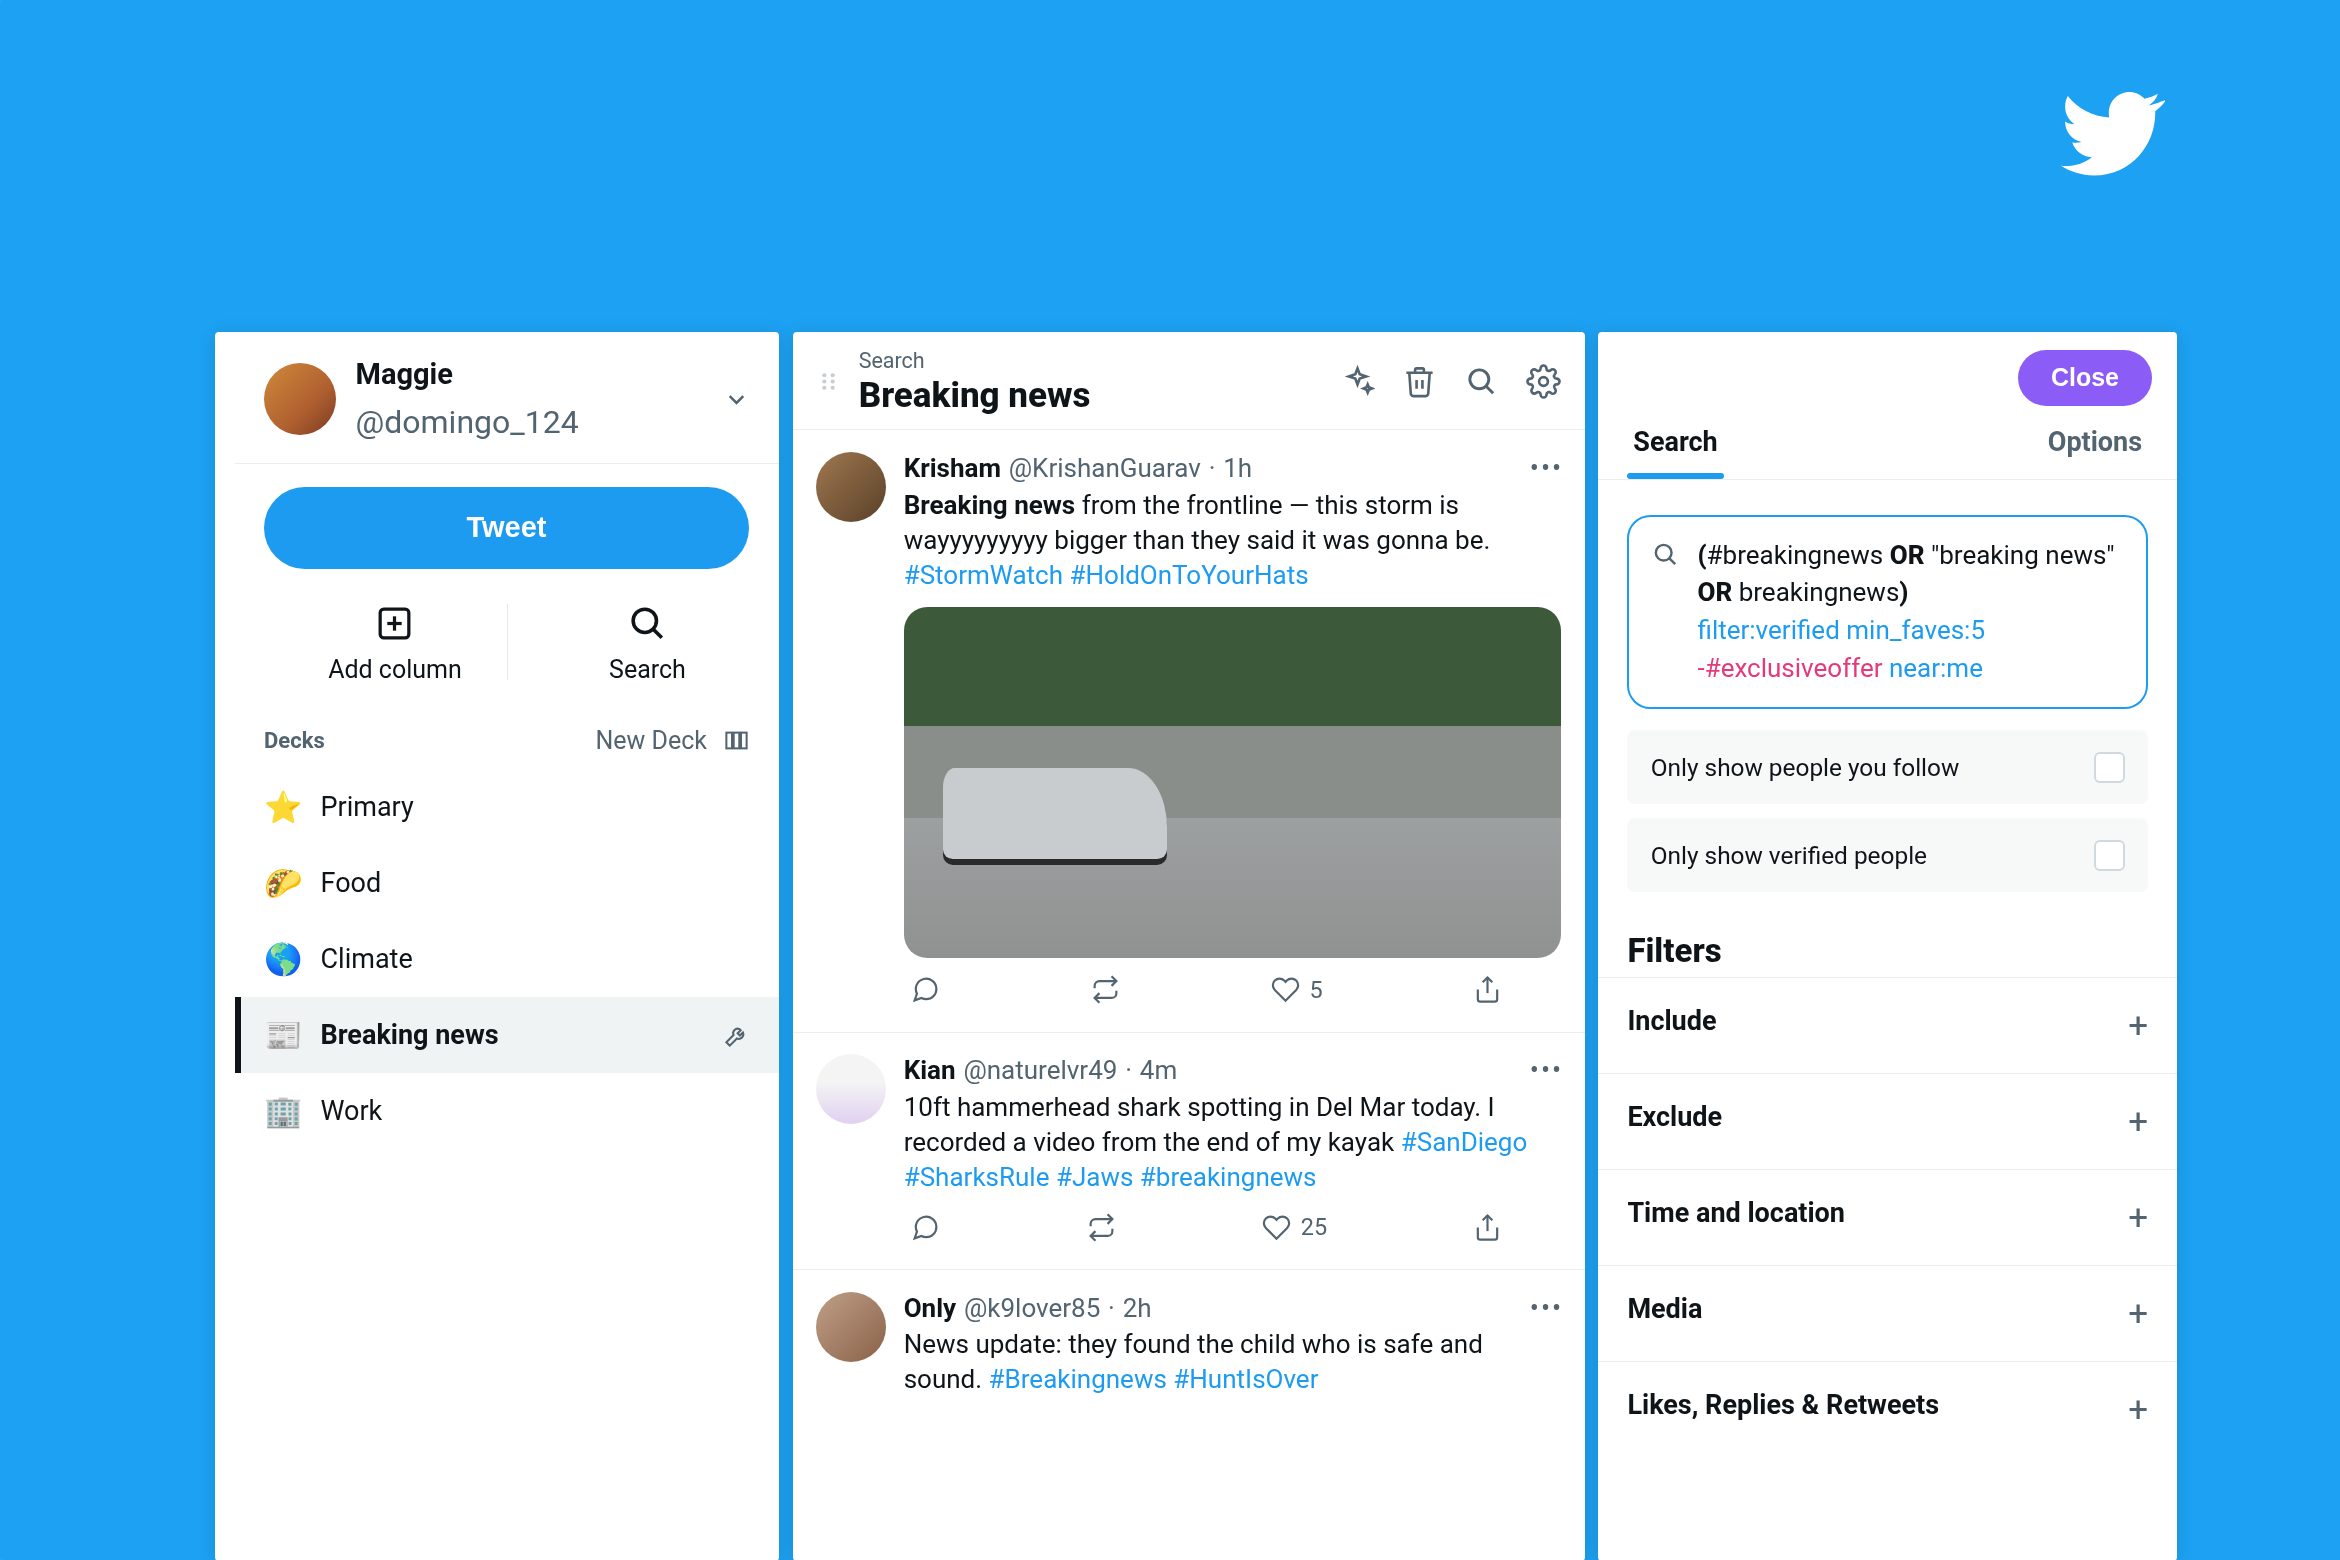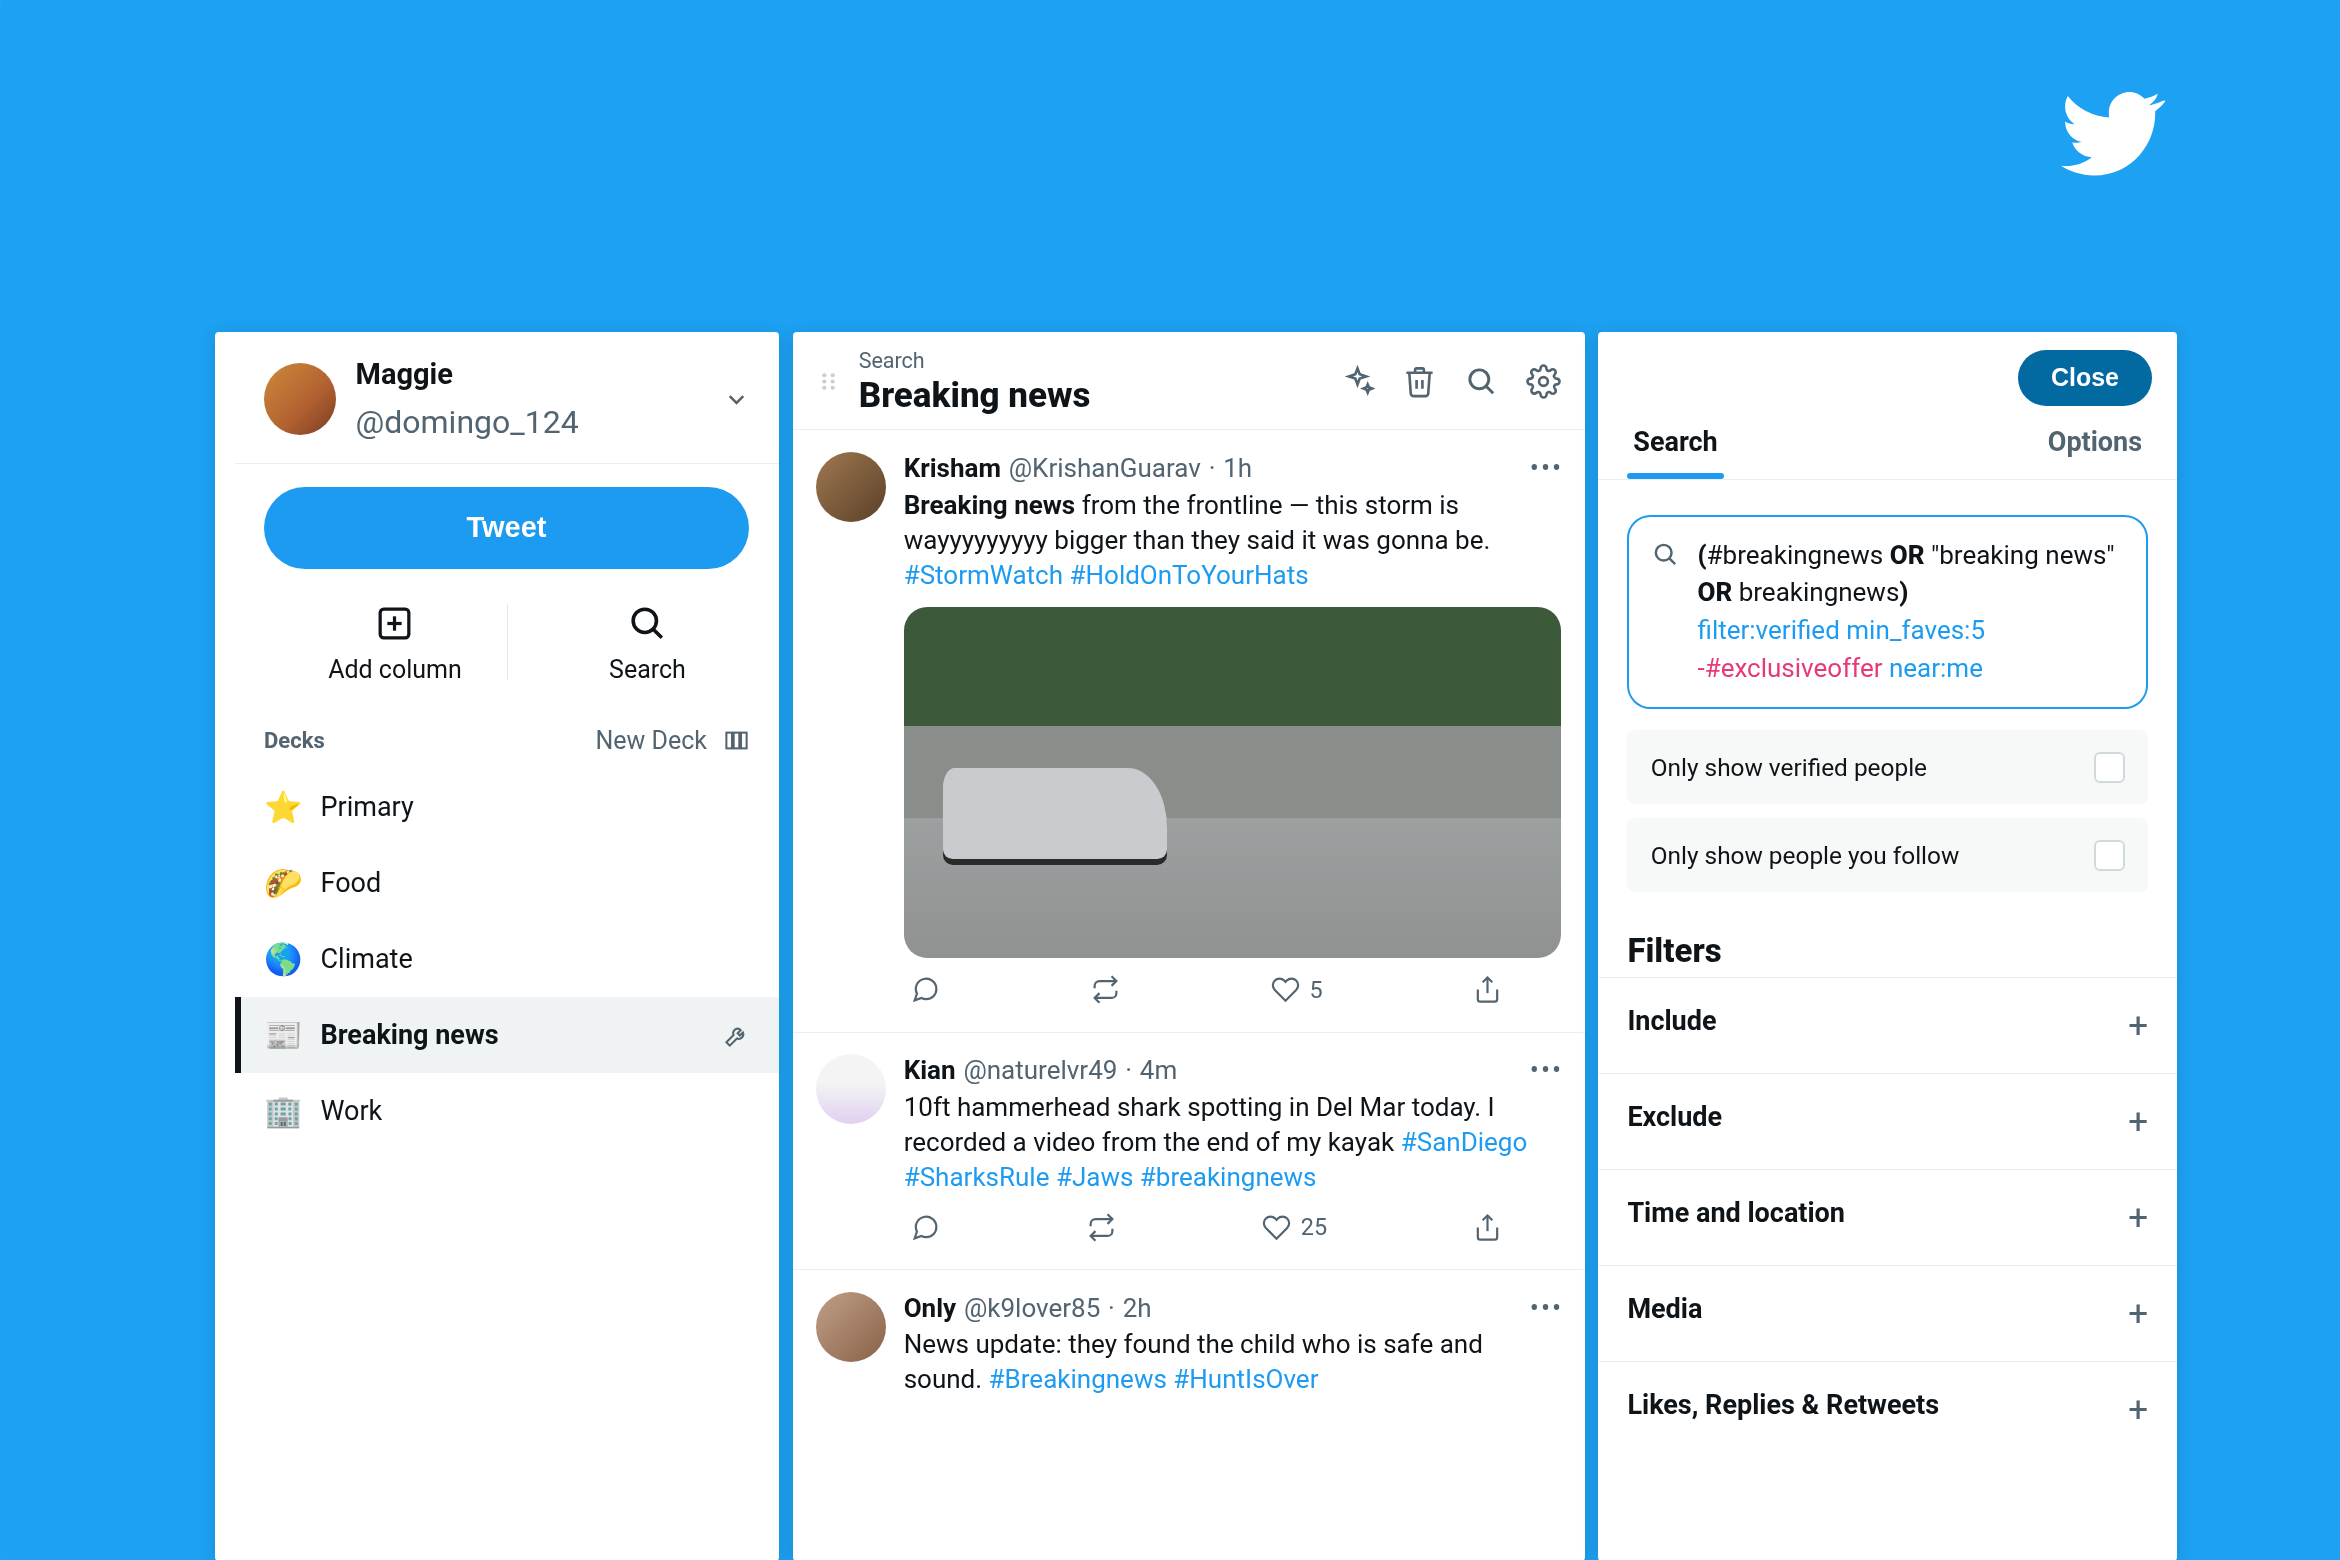--- a/index.html
+++ b/index.html
@@ -161,21 +161,21 @@
   }
   .tweet-actions .act { display:flex; align-items:center; gap:9.8px; font-size:23.4px; cursor:pointer; }
   .tweet-actions svg { width:29px; height:29px; }
 
   
   .right-head {
     display:flex; justify-content:flex-end;
     padding:17.6px 25px 9.8px 25px;
   }
   .close-btn {
-    background:#0369a1; color:#fff; border:none;
+    background:#8b5cf6; color:#fff; border:none;
     font-size:25px; font-weight:700;
     padding:13.7px 33px; border-radius:9752px; cursor:pointer;
   }
   .tabs {
     display:flex; border-bottom:1px solid #ebeef0;
     padding:0 29px; gap:59px;
   }
   .tab {
     font-size:27px; font-weight:700; color:#536471;
     padding:9.8px 5.9px 21.5px 5.9px; cursor:pointer; position:relative;
@@ -494,25 +494,25 @@
         <span class="q-bold">OR</span>
         <span class="q-plain">breakingnews</span><span class="q-bold">)</span><br>
         <span class="q-blue">filter:verified</span>
         <span class="q-blue">min_faves:5</span><br>
         <span class="q-red">-#exclusiveoffer</span>
         <span class="q-blue">near:me</span>
       </div>
     </div>
 
     <div class="toggle-row">
+      <span>Only show people you follow</span>
+      <span class="checkbox"></span>
+    </div>
+    <div class="toggle-row">
       <span>Only show verified people</span>
-      <span class="checkbox"></span>
-    </div>
-    <div class="toggle-row">
-      <span>Only show people you follow</span>
       <span class="checkbox"></span>
     </div>
 
     <div class="filters-title">Filters</div>
 
     <div class="filter-row">
       <span>Include</span>
       <span class="plus">+</span>
     </div>
     <div class="filter-row">

